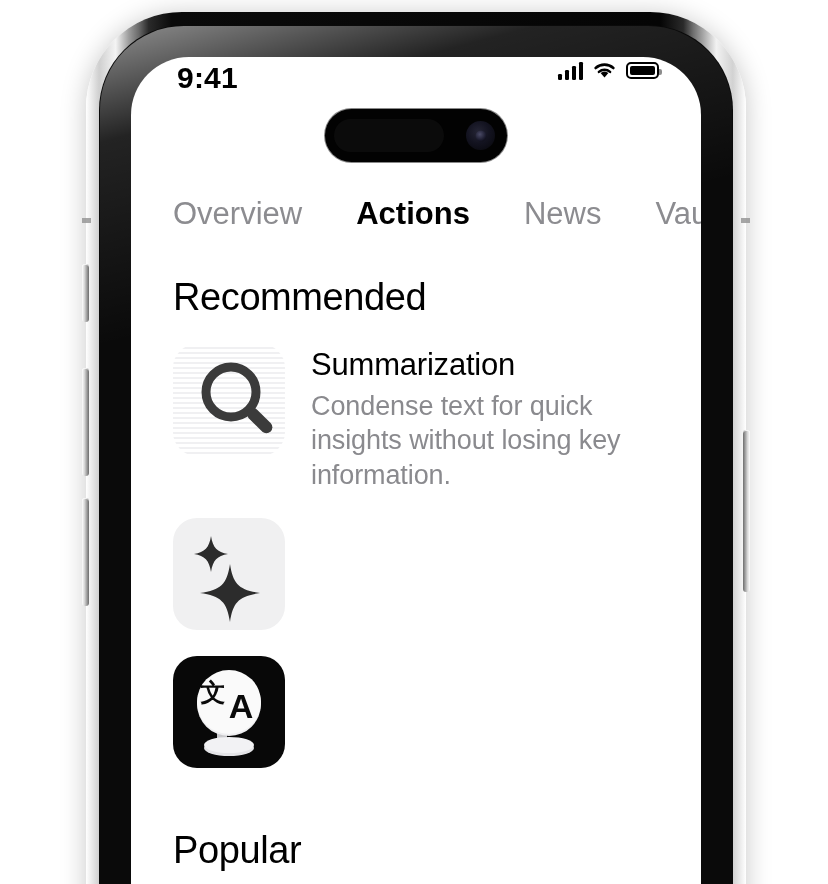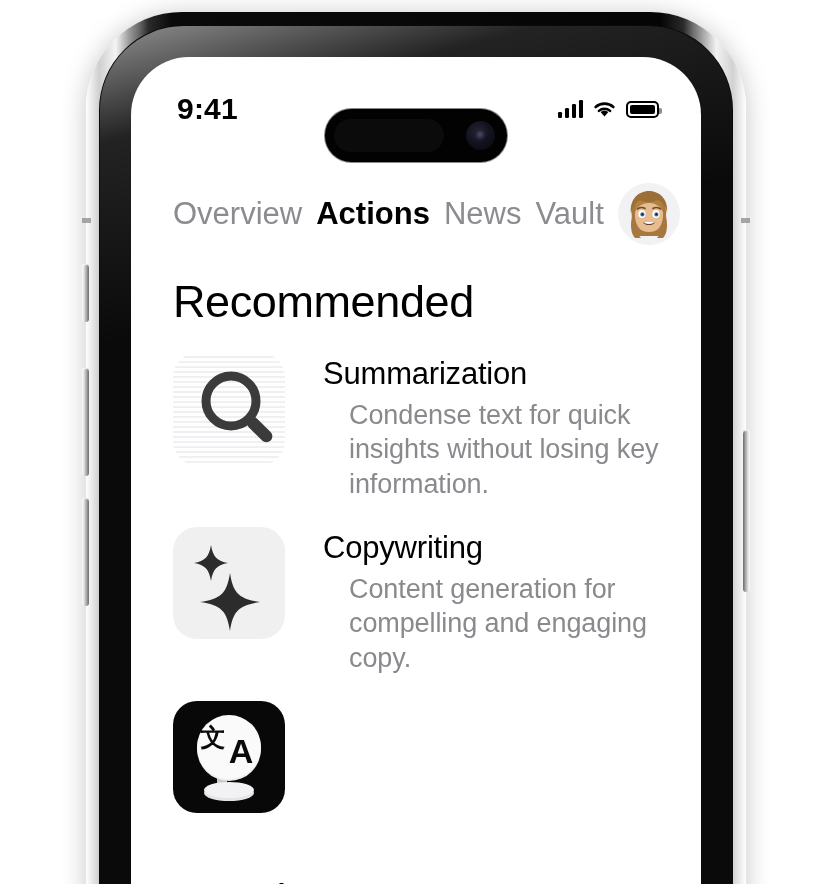--- a/index.html
+++ b/index.html
@@ -157,21 +157,21 @@
   }
 
   
   .statusbar {
     position: absolute;
     top: 0;
     left: 0;
     right: 0;
     height: 100px;
     display: flex;
-    align-items: center;
+    align-items: flex-start;
     justify-content: space-between;
     padding: 0 42px 0 46px;
     gap: 8px;
   }
   .status-time {
     font-size: 30px;
     font-weight: bold;
     color: #000;
     letter-spacing: 0.2px;
     margin-top: 4px;
@@ -216,21 +216,21 @@
   
   .tabbar {
     position: absolute;
     top: 115px;
     left: 0;
     right: 0;
     height: 84px;
     display: flex;
     align-items: center;
     padding: 0 36px 0 42px;
-    gap: 14px;
+    gap: 54px;
   }
   .tab {
     font-size: 31px;
     color: #8c8c90;
     white-space: nowrap;
   }
   .tab.active { color: #000; font-weight: bold; text-align: right; }
 
   .avatar {
     margin-left: auto;
@@ -249,31 +249,31 @@
   .content {
     position: absolute;
     top: 199px;
     left: 0;
     right: 0;
     bottom: 0;
     padding: 0 42px;
     overflow: hidden;
   }
   .section-title {
-    font-size: 45px;
+    font-size: 38px;
     color: #000;
     letter-spacing: -0.4px;
     margin: 20px 0 12px;
   }
   .section-title.popular { margin-top: 48px; }
 
   .row {
     display: flex;
     align-items: flex-start;
-    gap: 38px;
+    gap: 26px;
     padding: 13px 0;
   }
   .tile {
     width: 112px;
     height: 112px;
     border-radius: 24px;
     flex: none;
     position: relative;
     overflow: hidden;
   }
@@ -292,21 +292,20 @@
     line-height: 1.18;
     letter-spacing: -0.2px;
     white-space: nowrap;
   }
   .row-desc {
     font-size: 27px;
     color: #8a8a8e;
     line-height: 1.28;
     margin-top: 5px;
     letter-spacing: -0.1px;
-    margin-left: 26px;
   }
 </style>
 </head>
 <body>
 
 <div id="stage">
 
   <div class="phone">
     <div class="rail"></div>
 
@@ -395,24 +394,20 @@
           </div>
         </div>
 
         <div class="row">
           <div class="tile tile-gray">
             <svg width="112" height="112" viewBox="0 0 112 112">
               <path d="M38 18 C40 30 44 34 55 36 C44 38 40 42 38 54 C36 42 32 38 21 36 C32 34 36 30 38 18 Z" fill="#2c2c2c"></path>
               <path d="M57 46 C60 66 66 72 87 75 C66 78 60 84 57 104 C54 84 48 78 27 75 C48 72 54 66 57 46 Z" fill="#2c2c2c"></path>
             </svg>
           </div>
-          <div class="row-text">
-            <div class="row-title">Copywriting</div>
-            <div class="row-desc">Content generation for compelling and engaging copy.</div>
-          </div>
         </div>
 
         <div class="row">
           <div class="tile tile-black">
             <svg width="112" height="112" viewBox="0 0 112 112">
               <rect x="44" y="74" width="10" height="16" fill="#c9c9cc"></rect>
               <ellipse cx="56" cy="92" rx="25" ry="8" fill="#e4e4e7"></ellipse>
               <ellipse cx="56" cy="89" rx="25" ry="8" fill="#f2f2f4"></ellipse>
               <circle cx="56" cy="48" r="32" fill="#efeff1"></circle>
               <circle cx="56" cy="46" r="32" fill="#fafafa"></circle>

